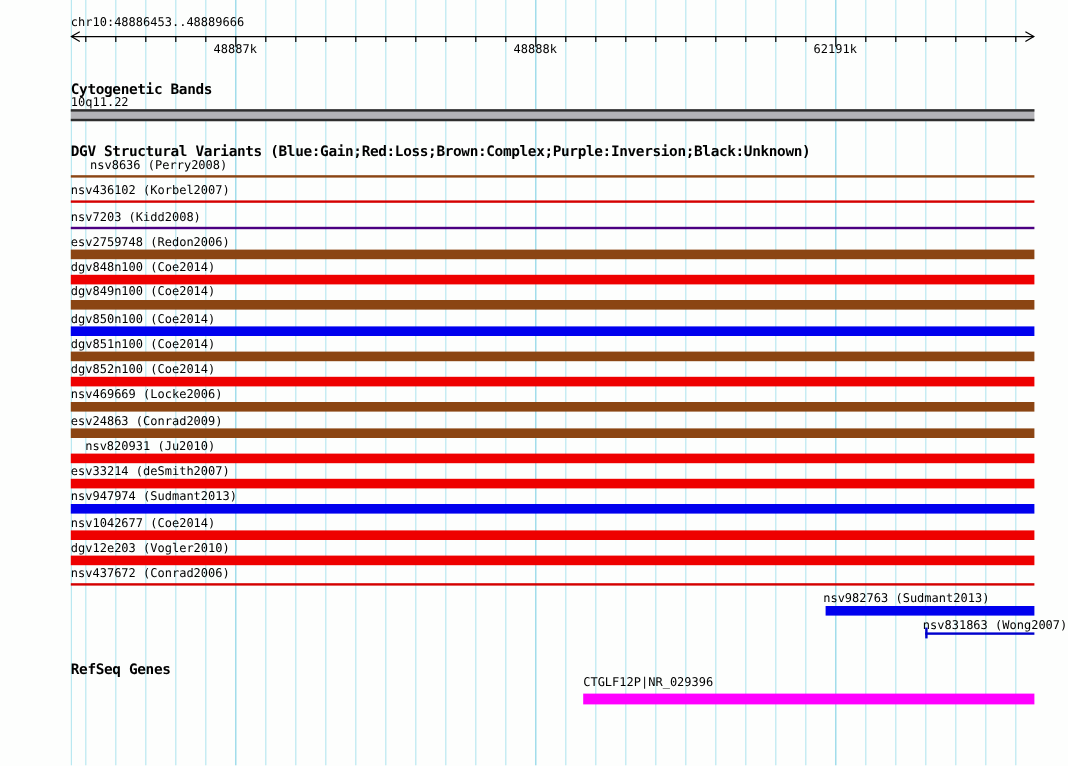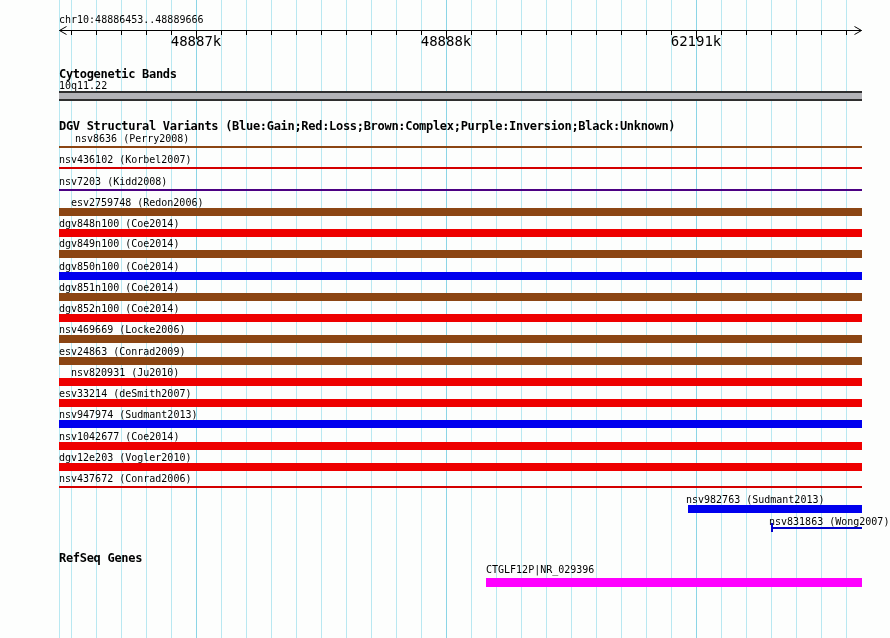--- a/index.html
+++ b/index.html
@@ -3,21 +3,21 @@
 <meta charset="utf-8">
 <style>
   html,body{margin:0;padding:0;}
   body{
     width:890px;height:638px;position:relative;overflow:hidden;
     background:#fdfefd;color:#000;
     font-family:"DejaVu Sans Mono","Liberation Mono",monospace;
   }
   .txt{position:absolute;font-size:10px;line-height:11px;white-space:pre;color:#000;}
   .hdr{position:absolute;font-size:12px;line-height:13px;font-weight:bold;white-space:pre;color:#000;letter-spacing:-0.3px;}
-  .ticklabel{position:absolute;font-size:14px;line-height:11px;transform:translateX(-50%);white-space:pre;}
+  .ticklabel{position:absolute;font-size:10px;line-height:11px;transform:translateX(-50%);white-space:pre;}
   svg{position:absolute;left:0;top:0;}
 </style>
 </head>
 <body>
 
 <div>
     <div style="position: absolute; top: 0px; bottom: 0px; width: 1px; left: 59px; background: rgb(185, 232, 241);"></div>
     <div style="position: absolute; top: 0px; bottom: 0px; width: 1px; left: 71px; background: rgb(185, 232, 241);"></div>
     <div style="position: absolute; top: 0px; bottom: 0px; width: 1px; left: 96px; background: rgb(185, 232, 241);"></div>
     <div style="position: absolute; top: 0px; bottom: 0px; width: 1px; left: 121px; background: rgb(185, 232, 241);"></div>
@@ -105,21 +105,21 @@
   </div>
 
 <div class="hdr" style="left:59px;top:120px;">DGV Structural Variants (Blue:Gain;Red:Loss;Brown:Complex;Purple:Inversion;Black:Unknown)</div>
 <div>
     <div class="txt" style="position: absolute; left: 59px; top: 133px; padding-left: 16px;">nsv8636 (Perry2008)</div>
     <div style="position: absolute; left: 59px; width: 803px; top: 146px; height: 2px; background: rgb(139, 69, 19);"></div>
     <div class="txt" style="position: absolute; left: 59px; top: 154px;">nsv436102 (Korbel2007)</div>
     <div style="position: absolute; left: 59px; width: 803px; top: 167px; height: 2px; background: rgb(212, 0, 0);"></div>
     <div class="txt" style="position: absolute; left: 59px; top: 176px;">nsv7203 (Kidd2008)</div>
     <div style="position: absolute; left: 59px; width: 803px; top: 189px; height: 2px; background: rgb(75, 0, 130);"></div>
-    <div class="txt" style="position: absolute; left: 59px; top: 197px; padding-left: 12px;">esv2759748 (Redon2006)</div>
+    <div class="txt" style="position: absolute; left: 59px; top: 197px;">esv2759748 (Redon2006)</div>
     <div style="position: absolute; left: 59px; width: 803px; top: 208px; height: 8px; background: rgb(139, 69, 19);"></div>
     <div class="txt" style="position: absolute; left: 59px; top: 218px;">dgv848n100 (Coe2014)</div>
     <div style="position: absolute; left: 59px; width: 803px; top: 229px; height: 8px; background: rgb(238, 0, 0);"></div>
     <div class="txt" style="position: absolute; left: 59px; top: 238px;">dgv849n100 (Coe2014)</div>
     <div style="position: absolute; left: 59px; width: 803px; top: 250px; height: 8px; background: rgb(139, 69, 19);"></div>
     <div class="txt" style="position: absolute; left: 59px; top: 261px;">dgv850n100 (Coe2014)</div>
     <div style="position: absolute; left: 59px; width: 803px; top: 272px; height: 8px; background: rgb(0, 0, 238);"></div>
     <div class="txt" style="position: absolute; left: 59px; top: 282px;">dgv851n100 (Coe2014)</div>
     <div style="position: absolute; left: 59px; width: 803px; top: 293px; height: 8px; background: rgb(139, 69, 19);"></div>
     <div class="txt" style="position: absolute; left: 59px; top: 303px;">dgv852n100 (Coe2014)</div>

